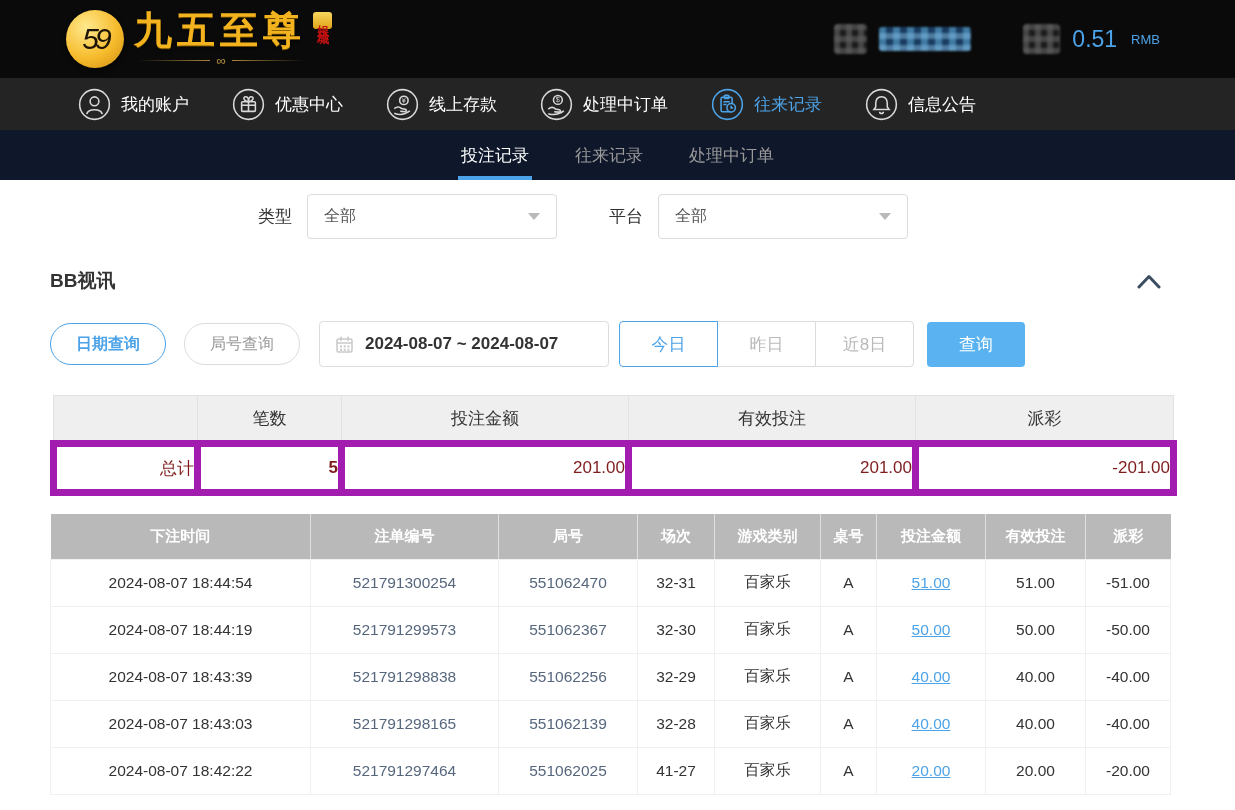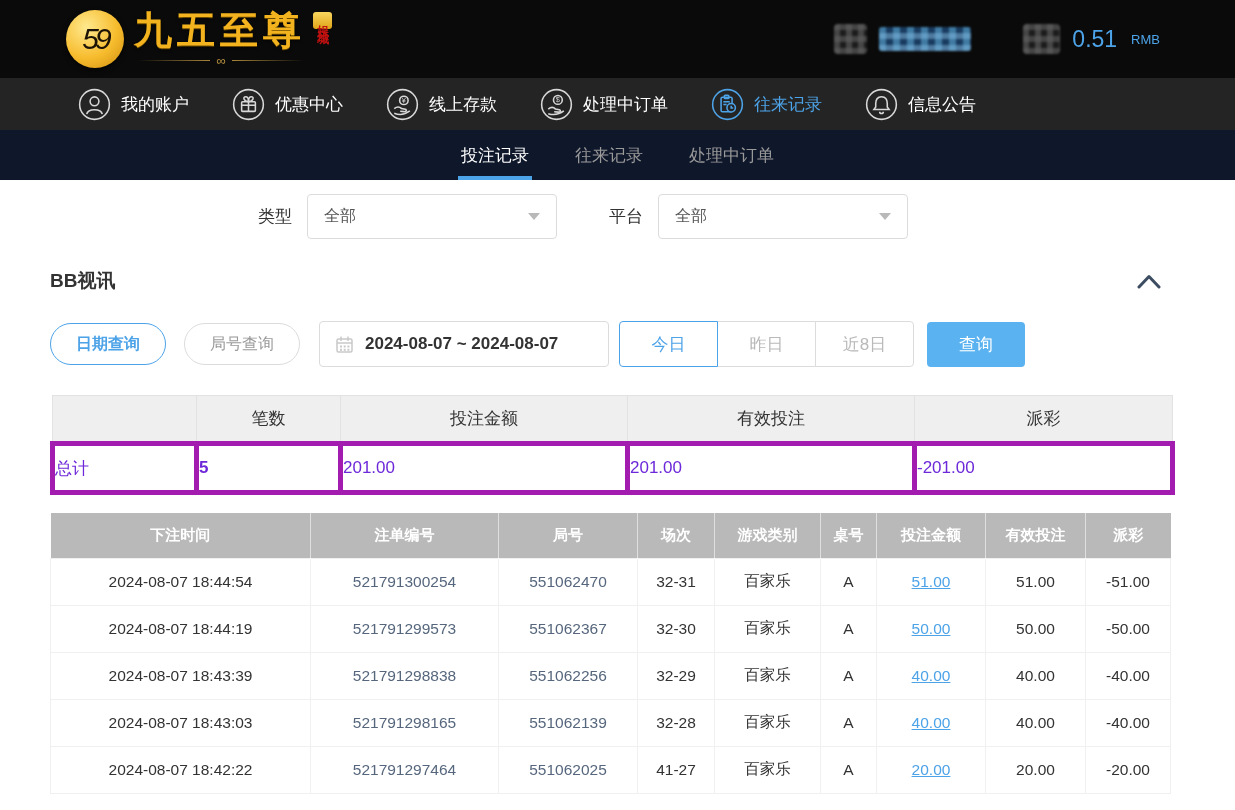--- a/index.html
+++ b/index.html
@@ -97,22 +97,22 @@
   .btn-group .qbtn.active { border:1px solid #4da3e8; color:#4da3e8; position:relative; z-index:1; }
   .search-btn { margin-left:13px; width:98px; height:45px; background:#5ab3f0;
     color:#fff; font-size:17px; border:none; border-radius:4px; cursor:pointer;
     font-family:inherit; }
 
   
   table { border-collapse:collapse; table-layout:fixed; }
   .summary-table { margin:28px 0 0 50px; width:1120px; font-size:17px; }
   .summary-table th { background:#efefef; font-weight:normal; height:48px;
     border:1px solid #e2e2e2; color:#333; text-align:center; }
-  .summary-table td { height:49px; border:5px solid #a21caf; text-align:left;
-    color:#6d28d9; background:#fff; }
+  .summary-table td { height:49px; border:7px solid #a21caf; text-align:right;
+    color:#7f1d1d; background:#fff; }
   .summary-table td.bold { font-weight:bold; }
   .neg { color:#f0504e; }
 
   
   .records-table { margin:18px 0 0 50px; width:1120px; font-size:15.5px; }
   .records-table th { background:#b9b9b9; color:#fff; font-weight:bold; height:45px;
     font-size:15px; text-align:center; border-right:1px solid rgba(255,255,255,.55); }
   .records-table th:last-child { border-right:none; }
   .records-table td { height:47px; text-align:center; color:#333; background:#fff;
     border:1px solid #f0f0f0; }

